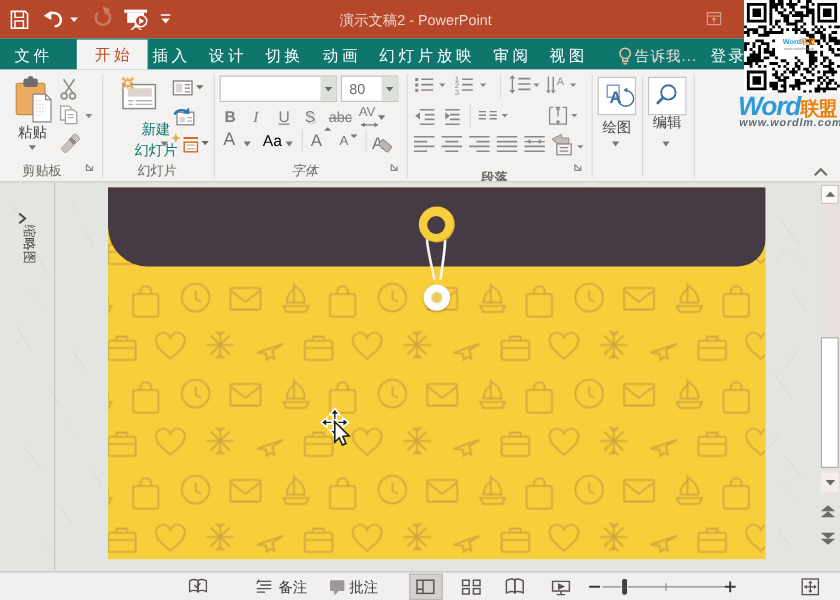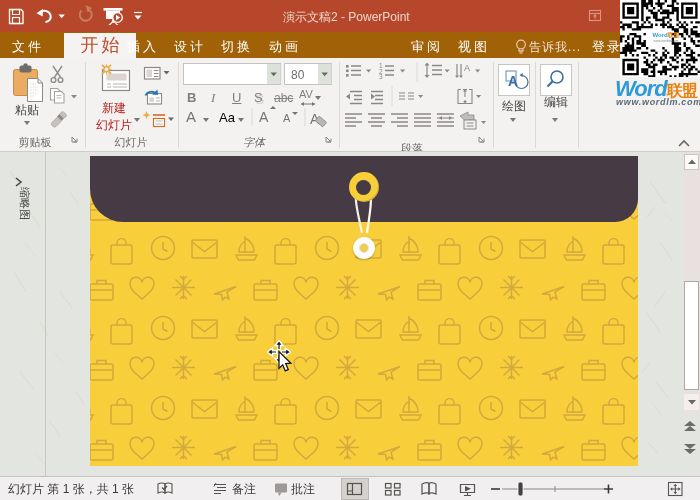--- a/index.html
+++ b/index.html
@@ -2,23 +2,23 @@
 <html><head>
 <meta charset="utf-8">
 <style>
 html,body{margin:0;padding:0;}
 body{width:700px;height:500px;overflow:hidden;font-family:"Liberation Sans",sans-serif;position:relative;background:#E3E6E0;}
 .abs{position:absolute;}
 
 #titlebar{left:0;top:0;width:700px;height:32px;background:#B7472A;}
 #titletext{left:283px;top:9px;width:200px;color:#EFD7CE;font-size:12px;}
 
-#tabrow{left:0;top:32px;width:700px;height:26px;background:#a16207;}
+#tabrow{left:0;top:32px;width:700px;height:26px;background:#0f766e;}
 .tab{position:absolute;top:6px;color:#fff;font-size:13px;letter-spacing:3px;}
-#tab-home{position:absolute;left:64px;top:1px;width:72px;height:25px;background:#F5F3F2;color:#BE4B29;font-size:18px;letter-spacing:3px;text-indent:3px;text-align:center;line-height:25px;}
+#tab-home{position:absolute;left:64px;top:1px;width:59px;height:25px;background:#F5F3F2;color:#BE4B29;font-size:13px;letter-spacing:3px;text-indent:3px;text-align:center;line-height:25px;}
 
 #ribbon{left:0;top:58px;width:700px;height:94px;background:#F4F2F1;border-bottom:1px solid #D2CFCC;}
 .gsep{position:absolute;top:4px;width:1px;height:86px;background:#DCD9D6;}
 .dd{position:absolute;width:0;height:0;border-left:3px solid transparent;border-right:3px solid transparent;border-top:4px solid #777;}
 
 #workspace{left:0;top:151px;width:700px;height:324px;background:#E3E6E0;overflow:hidden;border-top:1px solid #CFCCC9;}
 #leftsep{left:45px;top:0;width:1px;height:324px;background:#C9C7C2;}
 #thumblabel{left:8px;top:44px;font-size:11px;color:#4A4845;transform:rotate(90deg);transform-origin:center;white-space:nowrap;}
 #slide{left:90px;top:4px;width:548px;height:310px;background:#F9CE3B;overflow:hidden;}
 #flap{left:0;top:0;width:548px;height:66px;background:#463A44;border-radius:0 0 23px 33px;}
@@ -63,20 +63,21 @@
   <path d="M592.8 16.5h4.4l-2.2-2.6z" fill="#D99680" stroke="none"></path>
 </svg>
 <div class="abs" id="titletext">演示文稿2 - PowerPoint</div>
 <div class="abs" id="tabrow">
   <span class="tab" style="left:12px;">文件</span>
   <div id="tab-home">开始</div>
   <span class="tab" style="left:127px;">插入</span>
   <span class="tab" style="left:174px;">设计</span>
   <span class="tab" style="left:221px;">切换</span>
   <span class="tab" style="left:269px;">动画</span>
+  <span class="tab" style="left:316px;">幻灯片放映</span>
   <span class="tab" style="left:411px;">审阅</span>
   <span class="tab" style="left:458px;">视图</span>
   <svg class="abs" style="left:514px;top:6px;" width="14" height="18" viewBox="0 0 14 18">
       <g fill="none" stroke="#E9C0AC" stroke-width="1.3">
         <circle cx="7" cy="6.5" r="4.3"></circle>
         <path d="M5 10.5v2.5h4v-2.5"></path>
         <path d="M5.5 15h3"></path>
       </g>
     </svg>
   <span class="tab" style="left:529px;letter-spacing:1px;font-size:12px;top:7px;color:#F4E0D8;">告诉我...</span>
@@ -86,25 +87,25 @@
 <div class="abs gsep" style="left:85px;top:62px;"></div>
 <div class="abs gsep" style="left:178px;top:62px;"></div>
 <div class="abs gsep" style="left:339px;top:62px;"></div>
 <div class="abs gsep" style="left:493px;top:62px;"></div>
 <div class="abs gsep" style="left:535px;top:62px;"></div>
 <div class="abs gsep" style="left:578px;top:62px;"></div>
 
 <div class="abs" style="left:10px;top:135px;width:50px;text-align:center;font-size:11px;color:#6A6865;">剪贴板</div>
 <div class="abs" style="left:106px;top:135px;width:50px;text-align:center;font-size:11px;color:#6A6865;">幻灯片</div>
 <div class="abs" style="left:236px;top:135px;width:36px;text-align:center;font-size:11px;color:#6A6865;font-style:italic;">字体</div>
-<div class="abs" style="left:394px;top:141px;width:36px;text-align:center;font-size:11px;color:#6A6865;">段落</div>
+<div class="abs" style="left:394px;top:141px;width:36px;text-align:center;font-size:11px;color:#6A6865;font-weight:bold;">段落</div>
 
 <div class="abs" style="left:7px;top:102px;width:40px;text-align:center;font-size:12px;color:#444;">粘贴</div>
 <div class="abs dd" style="left:24px;top:121px;"></div>
-<div class="abs" style="left:94px;top:100px;width:40px;text-align:center;font-size:12px;color:#b91c1c;">新建<br>幻灯片</div>
+<div class="abs" style="left:110px;top:100px;width:40px;text-align:center;font-size:12px;color:#0f766e;">新建<br>幻灯片</div>
 <div class="abs dd" style="left:134px;top:118px;"></div>
 <div class="abs" style="left:498px;top:98px;width:32px;text-align:center;font-size:12px;color:#444;">绘图</div>
 <div class="abs dd" style="left:510px;top:118px;"></div>
 <div class="abs" style="left:540px;top:94px;width:32px;text-align:center;font-size:12px;color:#444;">编辑</div>
 <div class="abs dd" style="left:552px;top:118px;"></div>
 
 <div class="abs" style="left:187px;top:90px;width:12px;font-size:13px;font-weight:bold;color:#82807E;">B</div>
 <div class="abs" style="left:211px;top:90px;width:12px;font-size:13px;font-style:italic;font-family:'Liberation Serif',serif;color:#82807E;">I</div>
 <div class="abs" style="left:232px;top:90px;width:12px;font-size:13px;text-decoration:underline;color:#82807E;">U</div>
 <div class="abs" style="left:254px;top:90px;width:14px;font-size:13px;color:#82807E;text-shadow:1.5px 1.5px 0 #CFCDCB;">S</div>
@@ -396,21 +397,20 @@
       <path d="M4 6l4 4.5 4-4.5z" fill="#6A6865"></path>
     </svg>
   <svg class="abs" style="left:680px;top:268px;" width="20" height="40" viewBox="0 0 20 40">
     <g fill="#6E6C69">
       <path d="M4 6l6-5 6 5zM4 11l6-5 6 5z"></path>
       <path d="M4 24l6 5 6-5zM4 29l6 5 6-5z"></path>
     </g>
   </svg>
 </div>
 <div class="abs" id="statusbar">
-  <span class="abs" style="left:8px;top:4px;">幻灯片 第 1 张，共 1 张</span>
   <span class="abs" style="left:232px;top:4px;">备注</span>
   <span class="abs" style="left:291px;top:4px;">批注</span>
   <span class="abs" style="left:626px;top:4px;font-size:13px;margin-top:40px;">43%</span>
 
   <div class="abs" style="left:341px;top:1px;width:28px;height:22px;background:#D4D1CF;border:1px solid #BBB8B6;box-sizing:border-box;"></div>
   <svg class="abs" style="left:0;top:0;" width="700" height="24" viewBox="0 0 700 24">
 
     <g fill="none" stroke="#565350" stroke-width="1.1">
       <path d="M158 7c3-1.5 5-1.5 7 0v9c-2-1.5-4-1.5-7 0z"></path>
       <path d="M172 7c-3-1.5-5-1.5-7 0v9c2-1.5 4-1.5 7 0z"></path>

